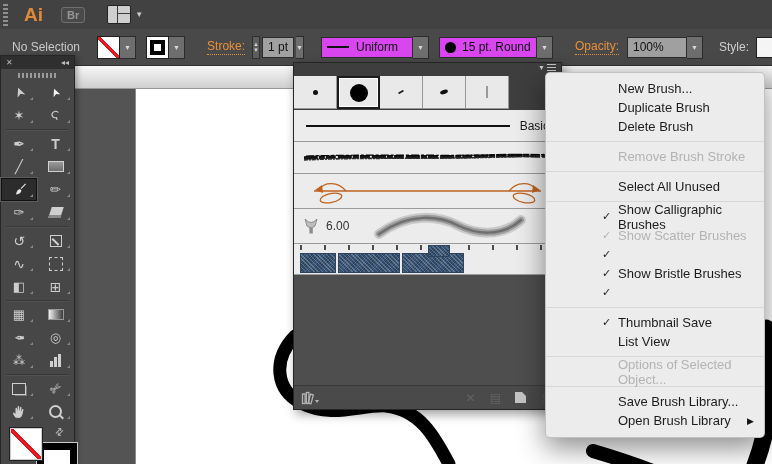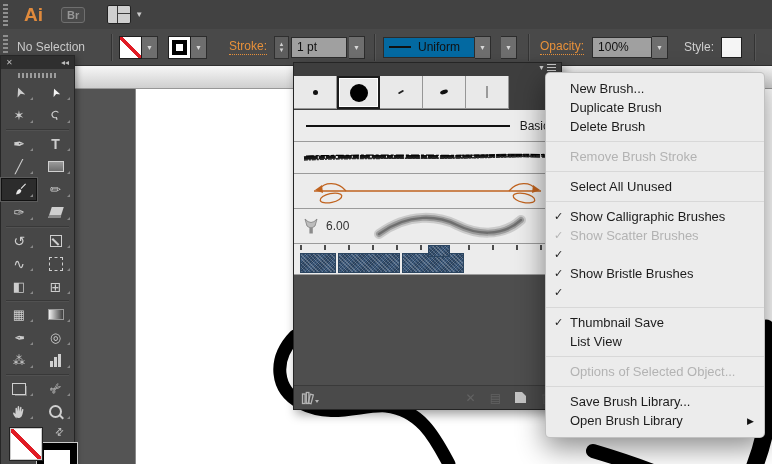--- a/index.html
+++ b/index.html
@@ -33,21 +33,21 @@
     linear-gradient(45deg,rgba(0,0,0,0) 44%,#e01b24 44%,#e01b24 56%,rgba(0,0,0,0) 56%),#fff;}
   .swatch.ring::after{content:"";position:absolute;inset:3px;border:4px solid #000;background:#fff;}
   .dd-btn{width:15px;height:21px;background:#6e6e6e;border:1px solid #2c2c2c;border-left:none;
     color:#d8d8d8;font-size:7px;display:flex;align-items:center;justify-content:center;}
   .orange-label{color:#e8913a;border-bottom:1px dotted #e8913a;padding-bottom:1px;font-size:12px;}
   .stepper{width:13px;height:21px;margin-left:7px;background:#5d5d5d;border:1px solid #2f2f2f;
     display:flex;flex-direction:column;align-items:center;justify-content:center;color:#d0d0d0;}
   .stepper span{font-size:6px;line-height:6px;}
   .field{height:19px;border:1px solid #2c2c2c;background:#a0a0a0;color:#111;font-size:12px;
     display:flex;align-items:center;padding:0 5px;}
-  .field.white{background:#0369a1;}
+  .field.white{background:#d946ef;}
   .line-glyph{width:22px;height:2px;background:#111;margin-right:7px;}
   .dot-glyph{width:11px;height:11px;border-radius:50%;background:#000;margin-right:6px;}
   
   .docstrip{position:absolute;left:72px;top:65px;width:700px;height:22px;z-index:1;
     background:linear-gradient(#f7f7f7,#cfcfcf);border-bottom:1px solid #979797;border-top:1px solid #5e5e5e;}
   .pasteboard{position:absolute;left:72px;top:88px;width:700px;height:376px;background:#545454;z-index:0;}
   .artboard{position:absolute;left:135px;top:88px;width:637px;height:376px;background:#ffffff;
     border-left:1px solid #8a8a8a;z-index:1;}
   .artwork{position:absolute;left:135px;top:88px;z-index:2;}
   
@@ -124,21 +124,21 @@
   .bp-ficon{margin-left:14px;display:flex;align-items:center;color:#b5b5b5;}
   .bp-ficon.disabled{color:#777;}
   .ic-newpage{width:11px;height:11px;background:#c4c4c4;position:relative;}
   .ic-newpage::after{content:"";position:absolute;right:0;top:0;
     border-top:4px solid #4a4a4a;border-left:4px solid rgba(0,0,0,0);}
   
   .cmenu{position:absolute;left:545px;top:72px;width:218px;background:#ececec;z-index:9;
     border-radius:5px;border:1px solid rgba(0,0,0,.18);
     box-shadow:0 10px 28px rgba(0,0,0,.45);padding:6px 0 7px 0;
     font-size:13px;color:#1c1c1c;}
-  .mi{height:19px;display:flex;align-items:center;padding:0 10px 0 8px;}
+  .mi{height:19px;display:flex;align-items:center;padding:0 10px 0 8px;margin-left:48px;}
   .mi .check{width:16px;font-size:11px;text-align:left;}
   .mi .lbl{flex:1;}
   .mi .sub{font-size:9px;color:#111;}
   .mi.disabled{color:#b3b3b3;}
   .mi.highlighted{background:#2d7ee8;color:#fff;}
   .msep{height:1px;background:#d8d8d8;margin:5px 0;}
 </style>
 </head>
 <body>
 
@@ -182,20 +182,24 @@
   <div class="dd-btn" style="height:21px;margin-left:2px;">▼</div>
   <div class="vsep" style="margin-left:9px;"></div>
   <div class="swatch-group" style="margin-left:8px;">
     <div class="field white" style="width:80px;">
       <span class="line-glyph"></span>
       <span>Uniform</span>
     </div>
     <div class="dd-btn">▼</div>
   </div>
   <div class="swatch-group" style="margin-left:10px;">
+    <div class="field white" style="width:86px;">
+      <span class="dot-glyph"></span>
+      <span>15 pt. Round</span>
+    </div>
     <div class="dd-btn">▼</div>
   </div>
   <div class="vsep" style="margin-left:11px;"></div>
   <span class="orange-label" style="margin-left:11px;">Opacity:</span>
   <div class="swatch-group" style="margin-left:8px;">
     <div class="field" style="width:48px;">100%</div>
     <div class="dd-btn">▼</div>
   </div>
   <span style="margin-left:16px;color:#cfcfcf;">Style:</span>
   <div class="swatch-group" style="margin-left:7px;">

